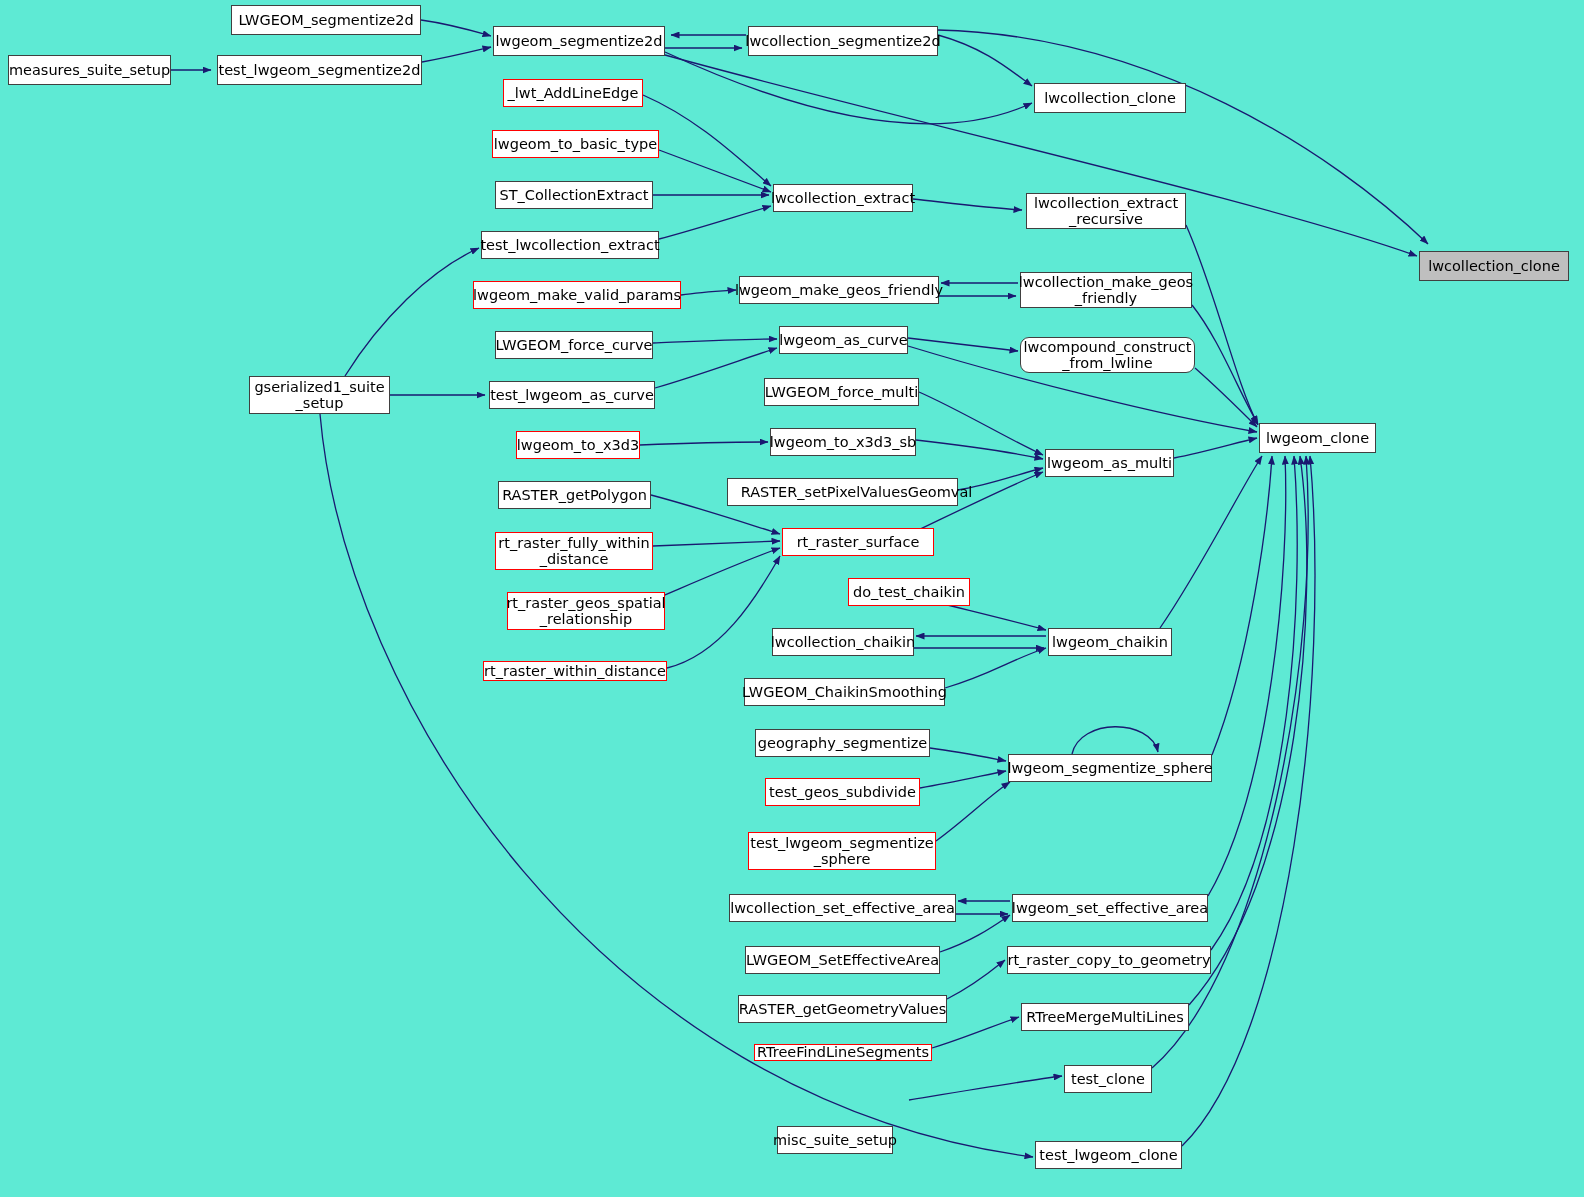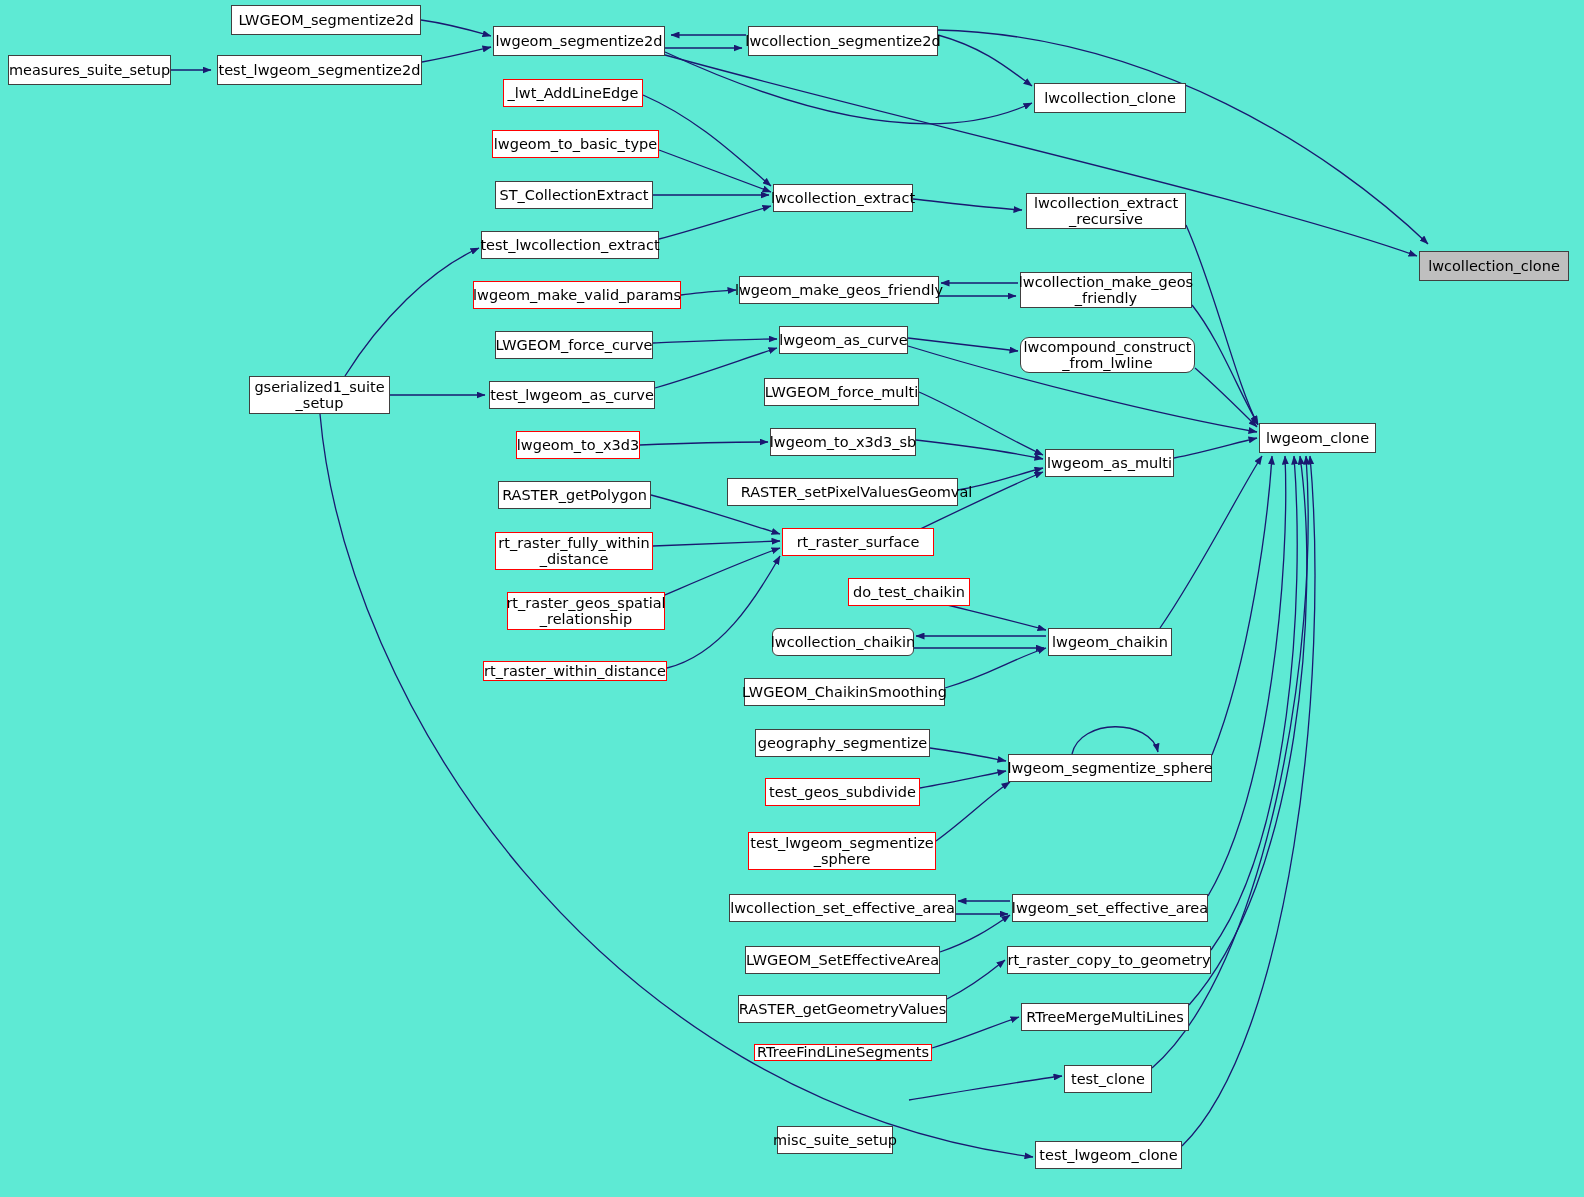--- a/index.html
+++ b/index.html
@@ -115,21 +115,21 @@
       <div class="node" style="left: 770px; top: 428px; width: 146px; height: 28px;">lwgeom_to_x3d3_sb</div>
       <div class="node" style="left: 1045px; top: 449px; width: 129px; height: 28px;">lwgeom_as_multi</div>
       <div class="node" style="left: 498px; top: 481px; width: 153px; height: 28px;">RASTER_getPolygon</div>
       <div class="node" style="left: 727px; top: 478px; width: 231px; height: 28px; padding-left: 28px;">RASTER_setPixelValuesGeomval</div>
       <div class="node red" style="left: 495px; top: 532px; width: 158px; height: 38px;">rt_raster_fully_within
 _distance</div>
       <div class="node red" style="left: 782px; top: 528px; width: 152px; height: 28px;">rt_raster_surface</div>
       <div class="node red" style="left: 824px; top: 578px; width: 122px; height: 28px; margin-left: 24px;">do_test_chaikin</div>
       <div class="node red" style="left: 495px; top: 592px; width: 158px; height: 38px; margin-left: 12px;">rt_raster_geos_spatial
 _relationship</div>
-      <div class="node" style="left: 772px; top: 628px; width: 142px; height: 28px; border-radius: 6px;">lwcollection_chaikin</div>
+      <div class="node" style="left: 772px; top: 628px; width: 142px; height: 28px;">lwcollection_chaikin</div>
       <div class="node" style="left: 1048px; top: 628px; width: 124px; height: 28px;">lwgeom_chaikin</div>
       <div class="node red" style="left: 483px; top: 661px; width: 184px; height: 20px;">rt_raster_within_distance</div>
       <div class="node" style="left: 744px; top: 678px; width: 201px; height: 28px;">LWGEOM_ChaikinSmoothing</div>
       <div class="node" style="left: 755px; top: 729px; width: 175px; height: 28px;">geography_segmentize</div>
       <div class="node" style="left: 1008px; top: 754px; width: 204px; height: 28px;">lwgeom_segmentize_sphere</div>
       <div class="node red" style="left: 765px; top: 778px; width: 155px; height: 28px;">test_geos_subdivide</div>
       <div class="node red" style="left: 748px; top: 832px; width: 188px; height: 38px;">test_lwgeom_segmentize
 _sphere</div>
       <div class="node" style="left: 729px; top: 894px; width: 227px; height: 28px;">lwcollection_set_effective_area</div>
       <div class="node" style="left: 1012px; top: 894px; width: 196px; height: 28px;">lwgeom_set_effective_area</div>

